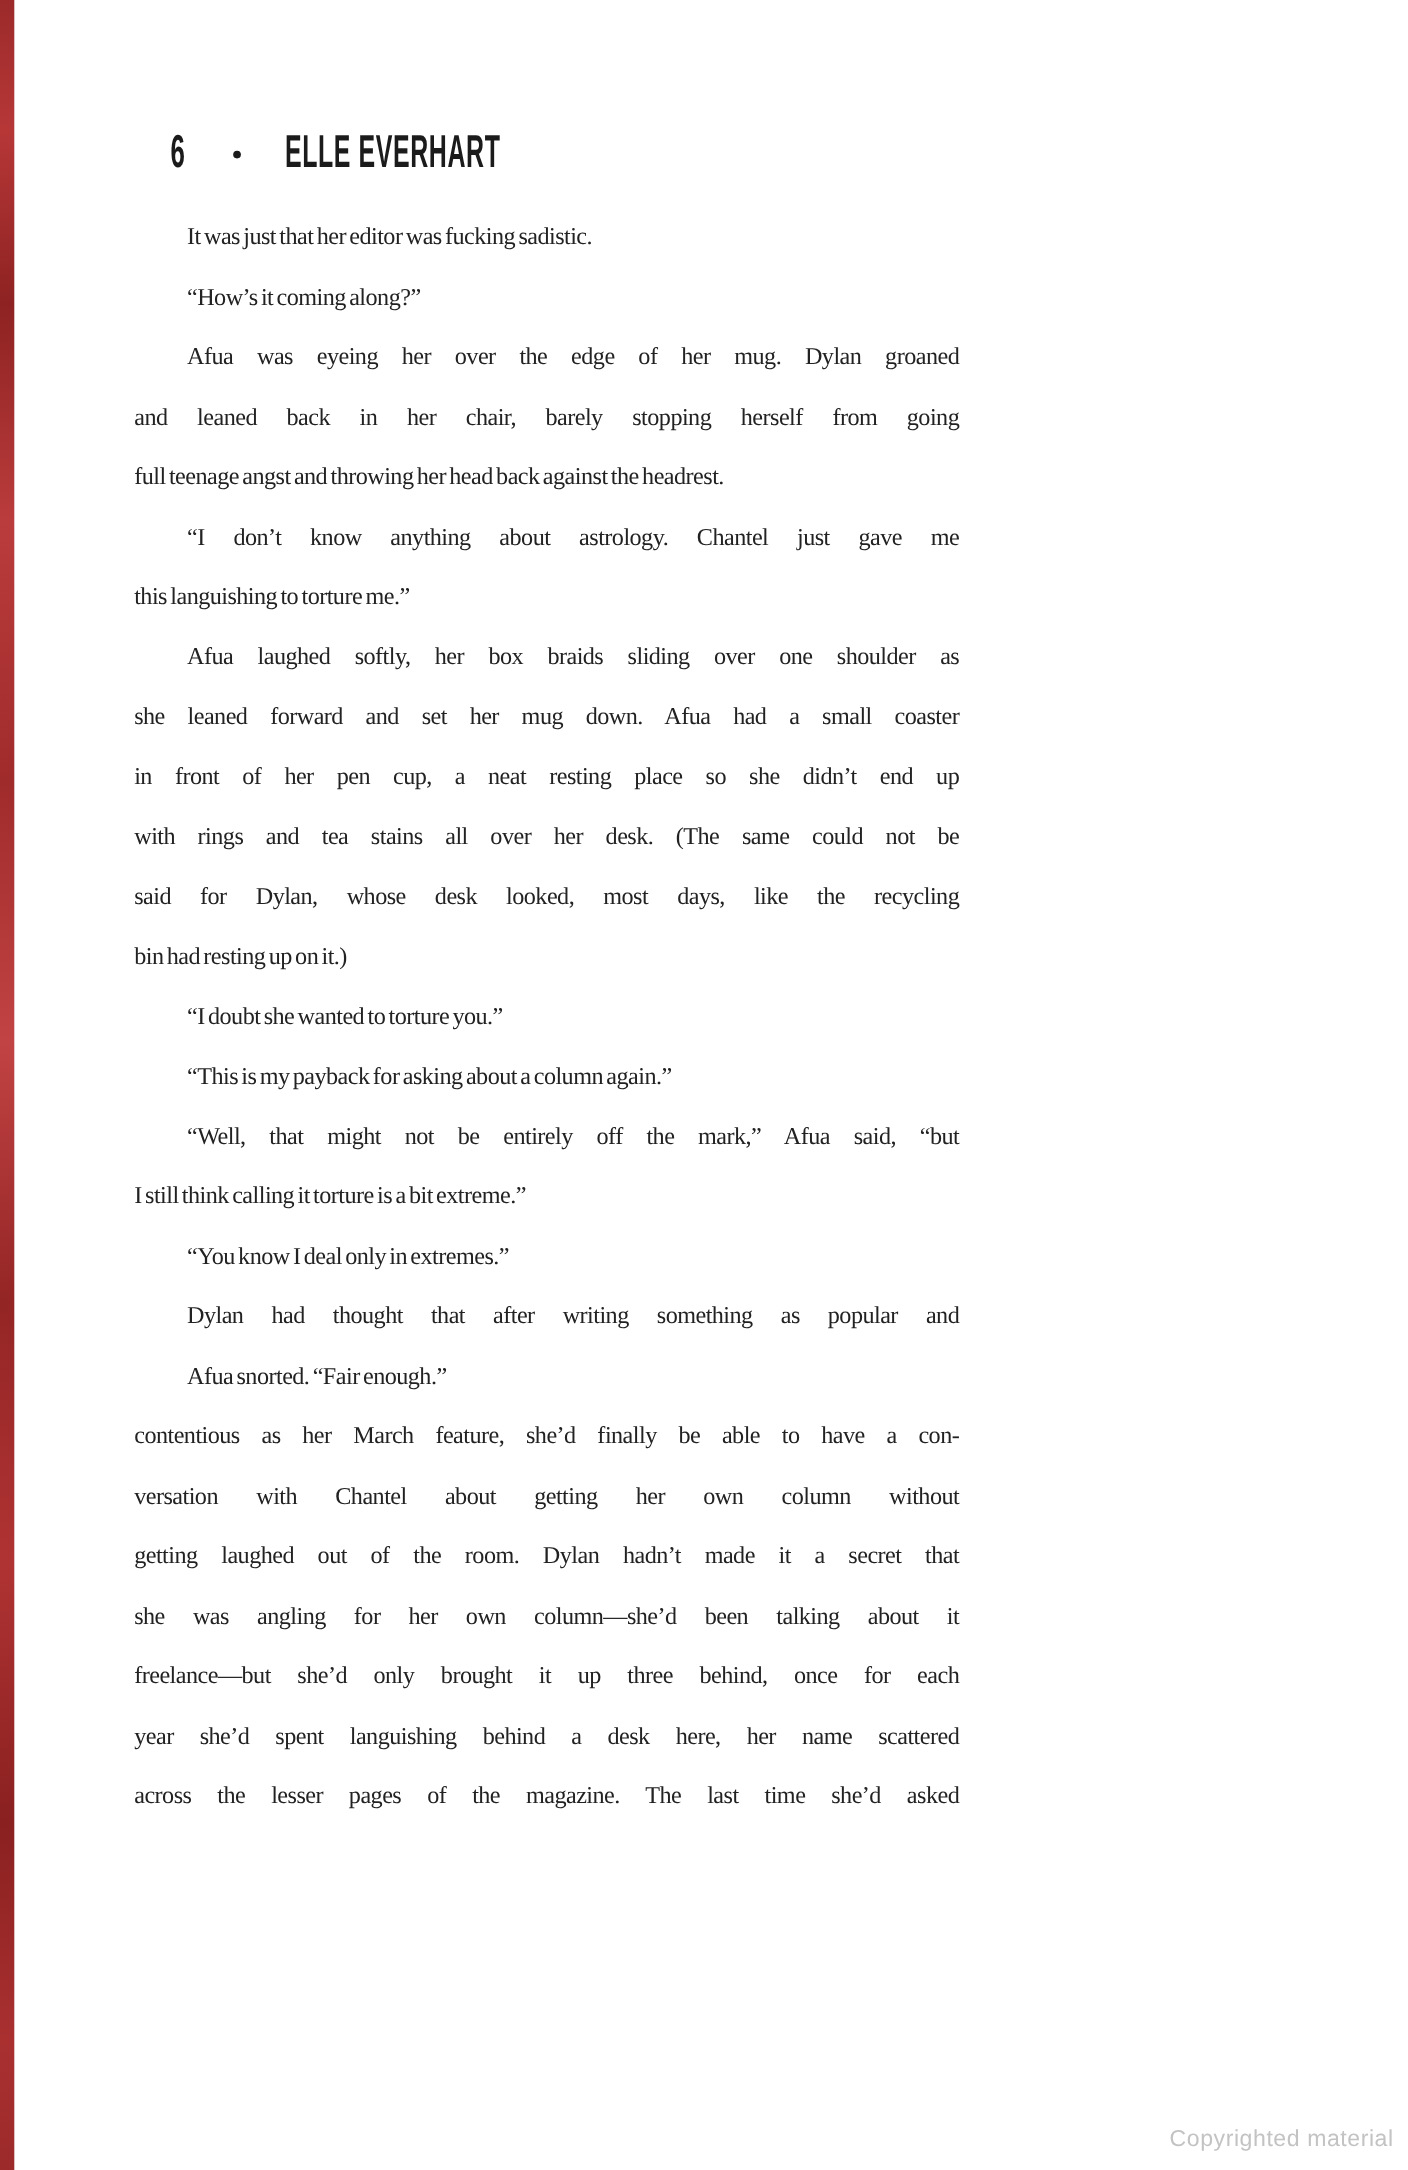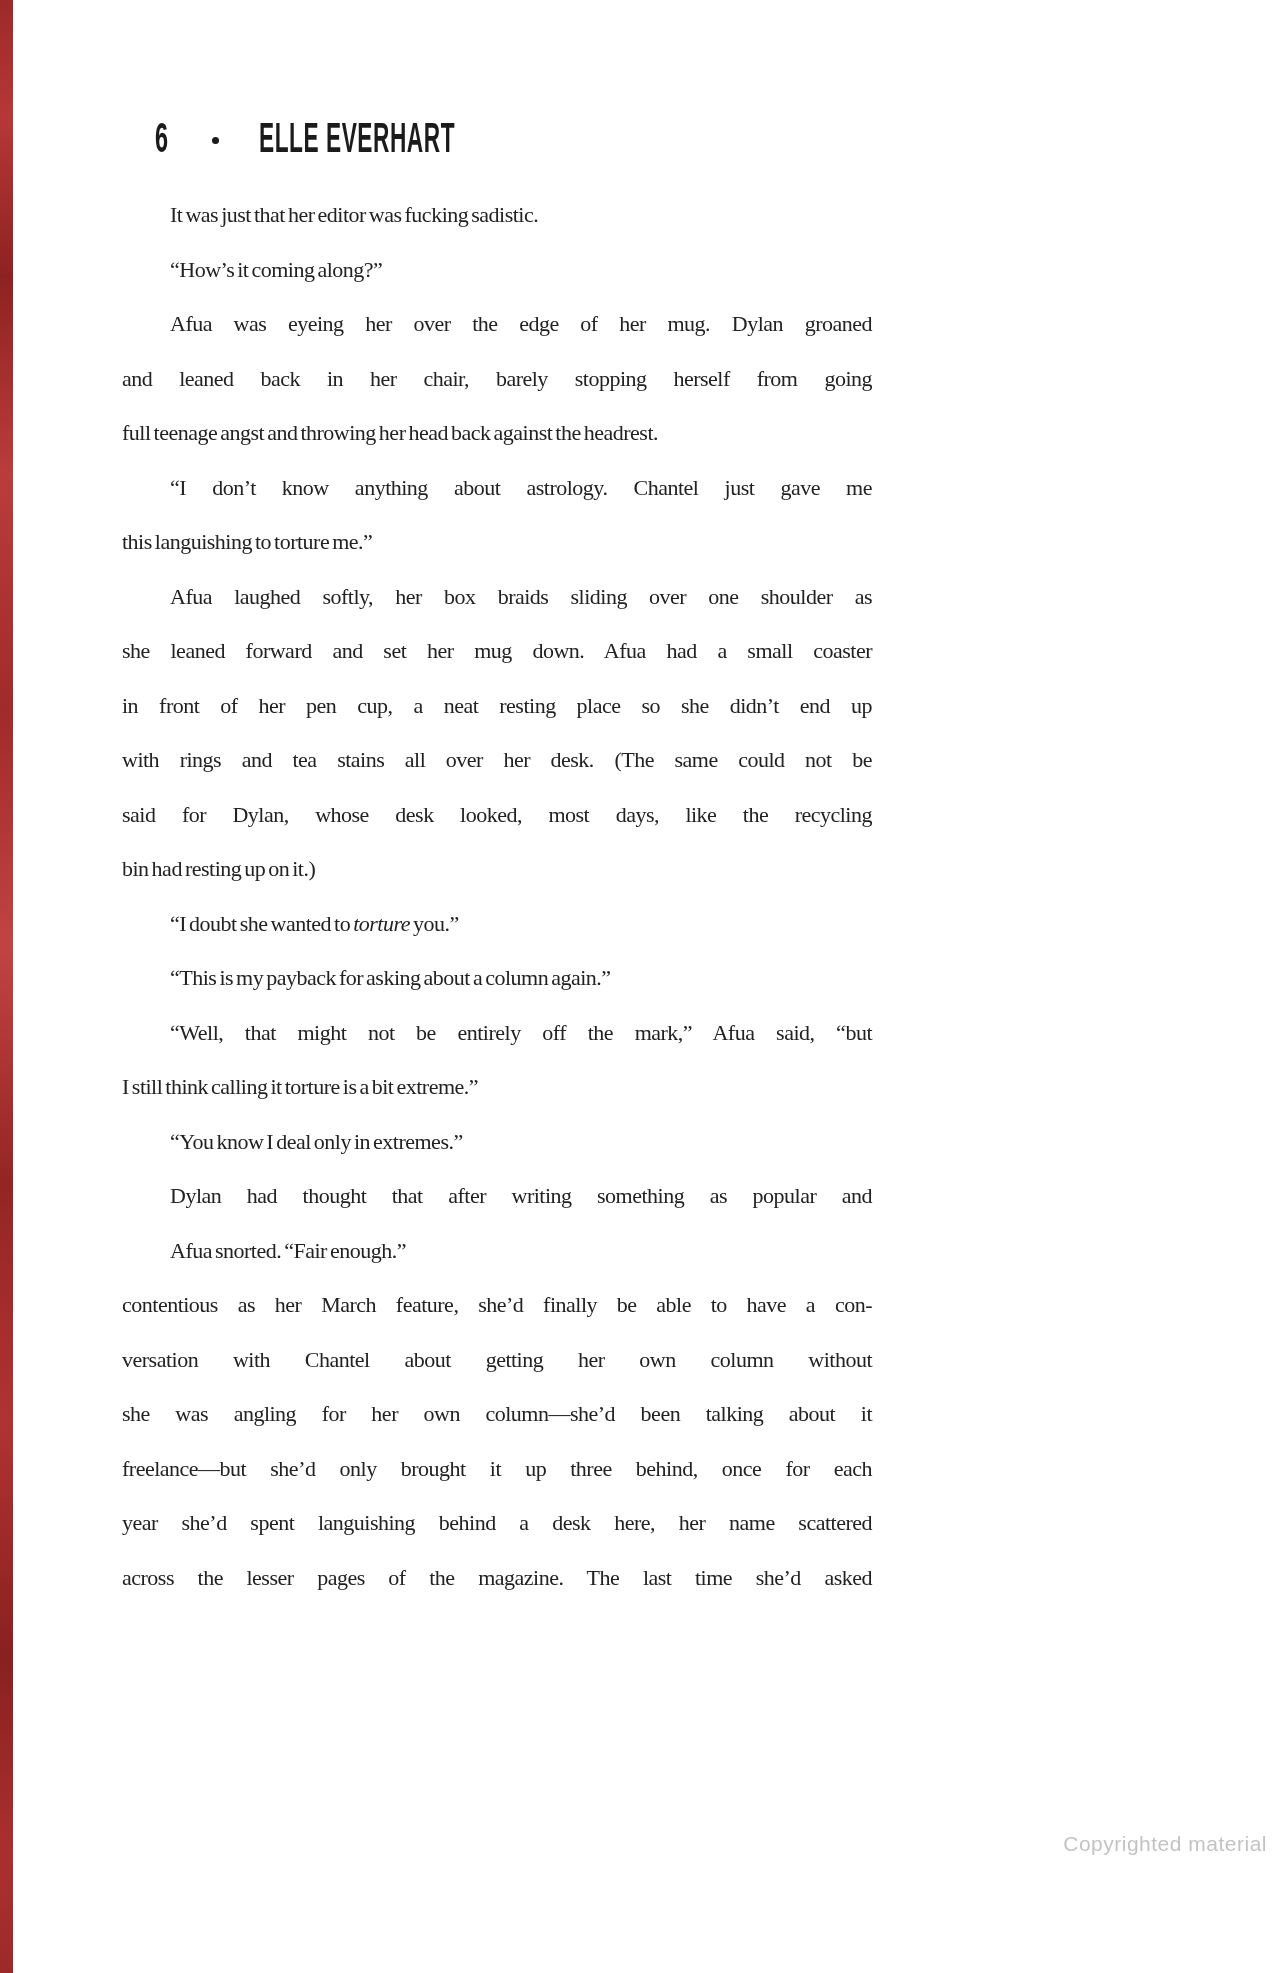--- a/index.html
+++ b/index.html
@@ -58,25 +58,25 @@
     line-height: 54.5px;
     font-size: 22px;
     letter-spacing: -0.5px;
     word-spacing: -2px;
     text-align: justify;
     text-align-last: justify;
     white-space: normal;
   }
   .line.end { text-align-last: left; }
   .line.ind { text-indent: 48px; }
-  .run.it { font-style: italic; }
+  .run.it { }
   
   .watermark {
     position: absolute;
-    top: 1832px; right: 13px;
+    top: 1933px; right: 13px;
     font-family: "Liberation Sans", sans-serif;
     font-size: 21px;
     letter-spacing: 0.5px;
     color: var(--wm, #c3c3c3);
     text-align: center;
   }
 </style>
 </head>
 <body>
 
@@ -106,20 +106,21 @@
       <div class="line end"><span class="run">bin had resting up on it.)</span><span class="run it"></span><span class="run"></span></div>
       <div class="line ind end"><span class="run">“I doubt she wanted to </span><span class="run it">torture</span><span class="run"> you.”</span></div>
       <div class="line ind end"><span class="run">“This is my payback for asking about a column again.”</span><span class="run it"></span><span class="run"></span></div>
       <div class="line ind"><span class="run">“Well, that might not be entirely off the mark,” Afua said, “but</span><span class="run it"></span><span class="run"></span></div>
       <div class="line end"><span class="run">I still think calling it torture is a bit extreme.”</span><span class="run it"></span><span class="run"></span></div>
       <div class="line ind end"><span class="run">“You know I deal only in extremes.”</span><span class="run it"></span><span class="run"></span></div>
       <div class="line ind"><span class="run">Dylan had thought that after writing something as popular and</span><span class="run it"></span><span class="run"></span></div>
       <div class="line ind end"><span class="run">Afua snorted. “Fair enough.”</span><span class="run it"></span><span class="run"></span></div>
       <div class="line"><span class="run">contentious as her March feature, she’d finally be able to have a con-</span><span class="run it"></span><span class="run"></span></div>
       <div class="line"><span class="run">versation with Chantel about getting her own column without</span><span class="run it"></span><span class="run"></span></div>
+      <div class="line"><span class="run">getting laughed out of the room. Dylan hadn’t made it a secret that</span><span class="run it"></span><span class="run"></span></div>
       <div class="line"><span class="run">she was angling for her own column—she’d been talking about it</span><span class="run it"></span><span class="run"></span></div>
       <div class="line"><span class="run">freelance—but she’d only brought it up three behind, once for each</span><span class="run it"></span><span class="run"></span></div>
       <div class="line"><span class="run">year she’d spent languishing behind a desk here, her name scattered</span><span class="run it"></span><span class="run"></span></div>
       <div class="line"><span class="run">across the lesser pages of the magazine. The last time she’d asked</span><span class="run it"></span><span class="run"></span></div>
     </main>
 
   <div class="watermark">Copyrighted material</div>
 
 </div>
 

